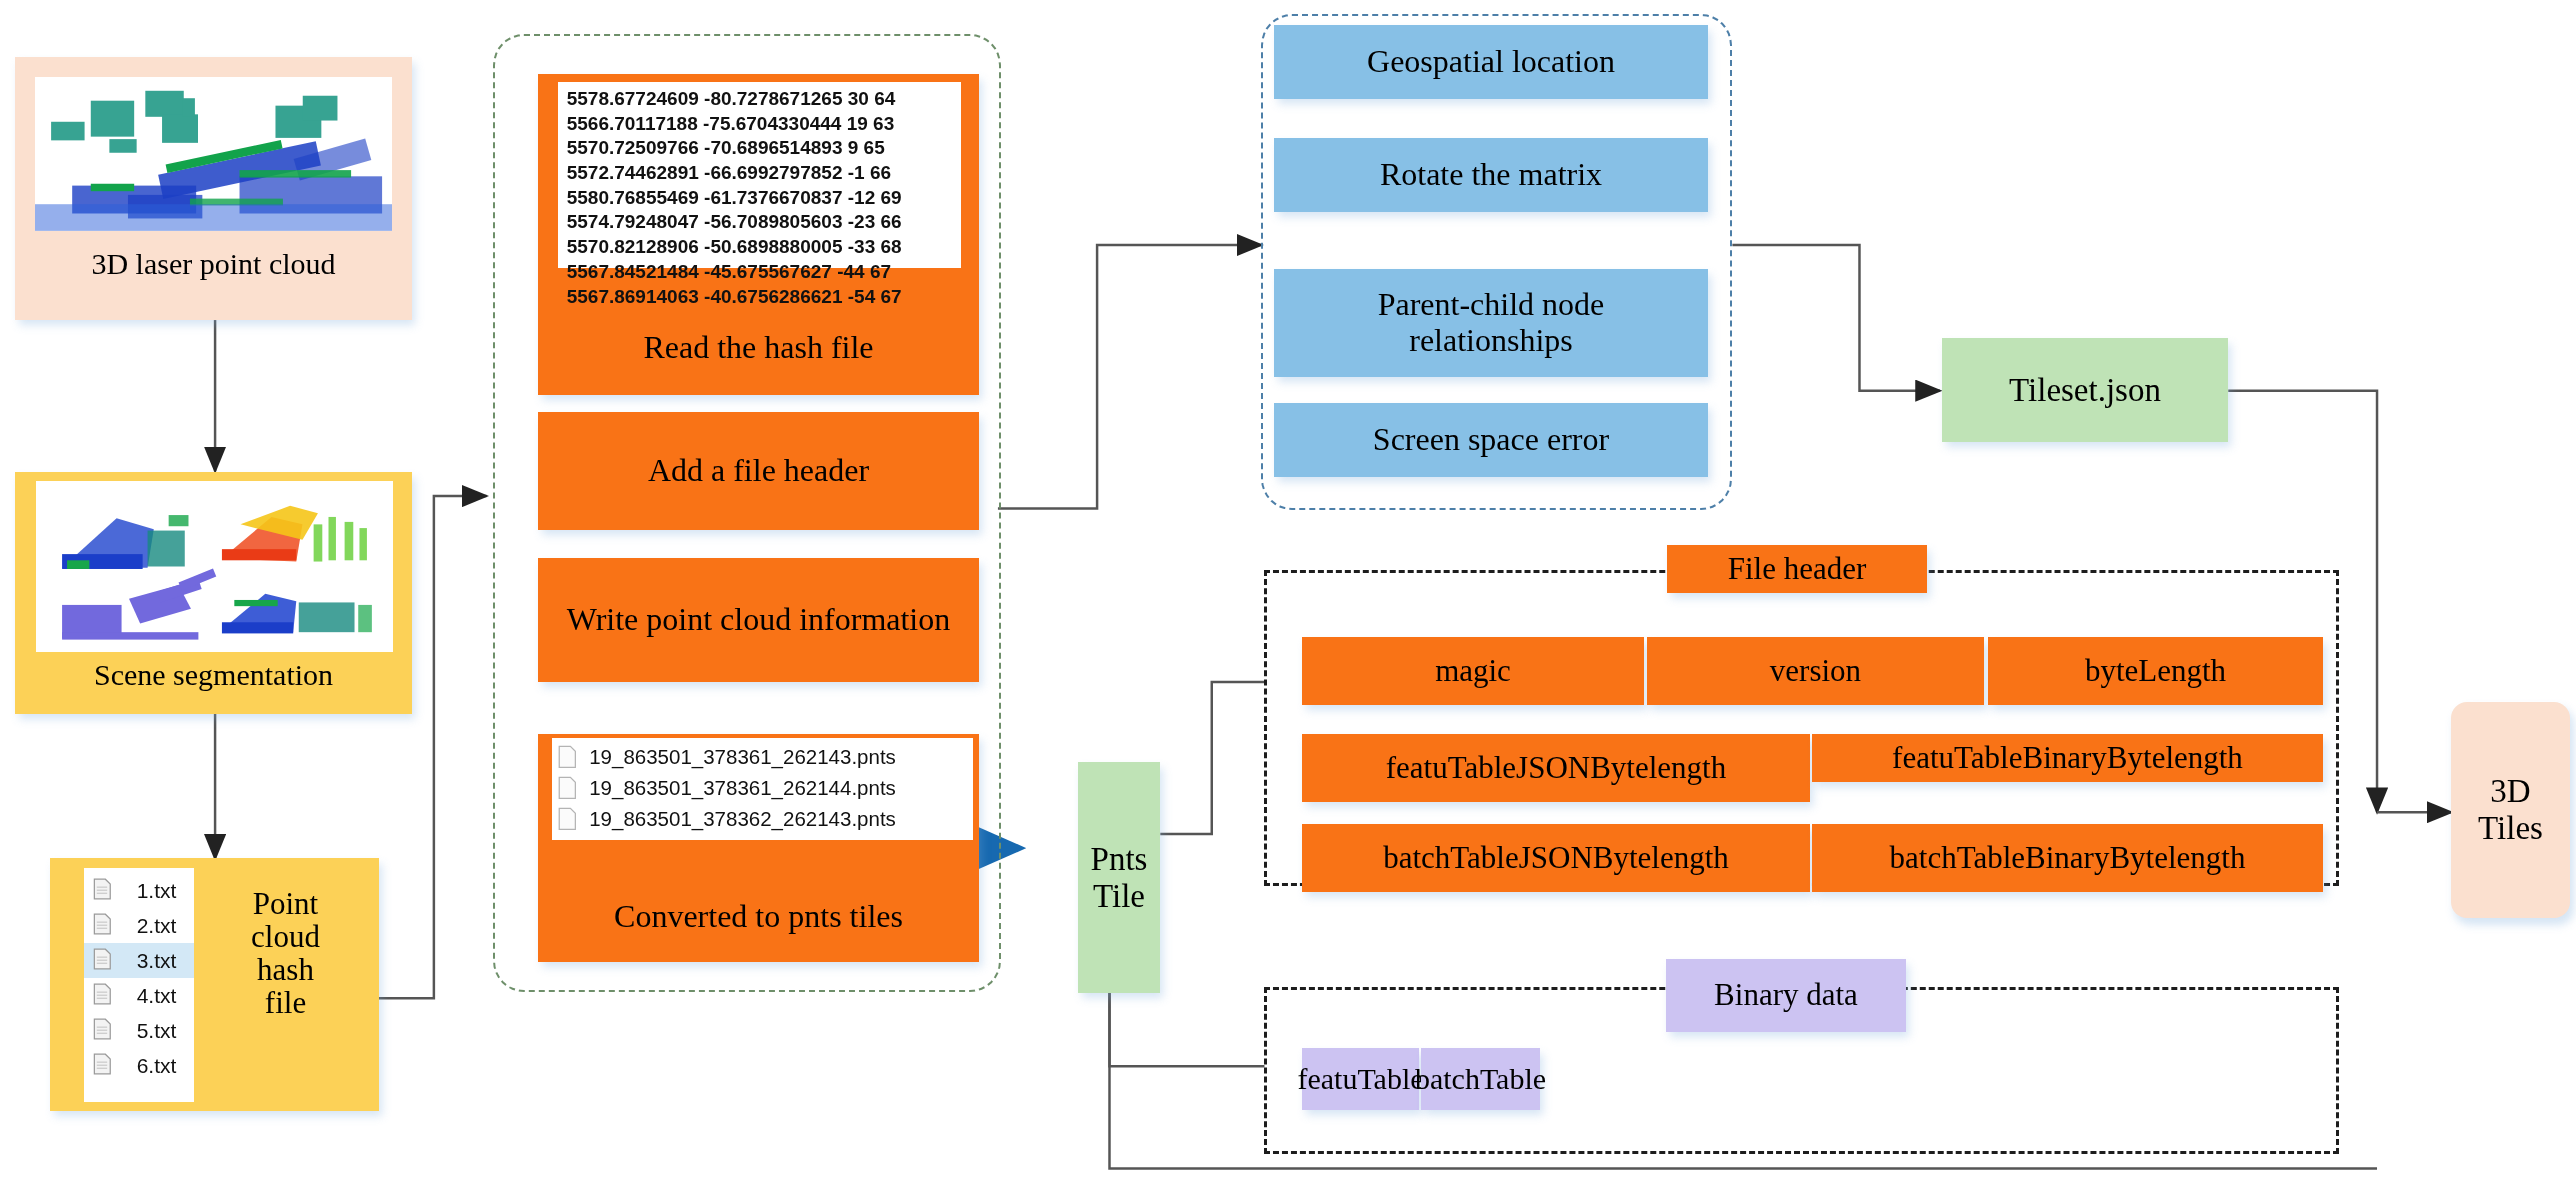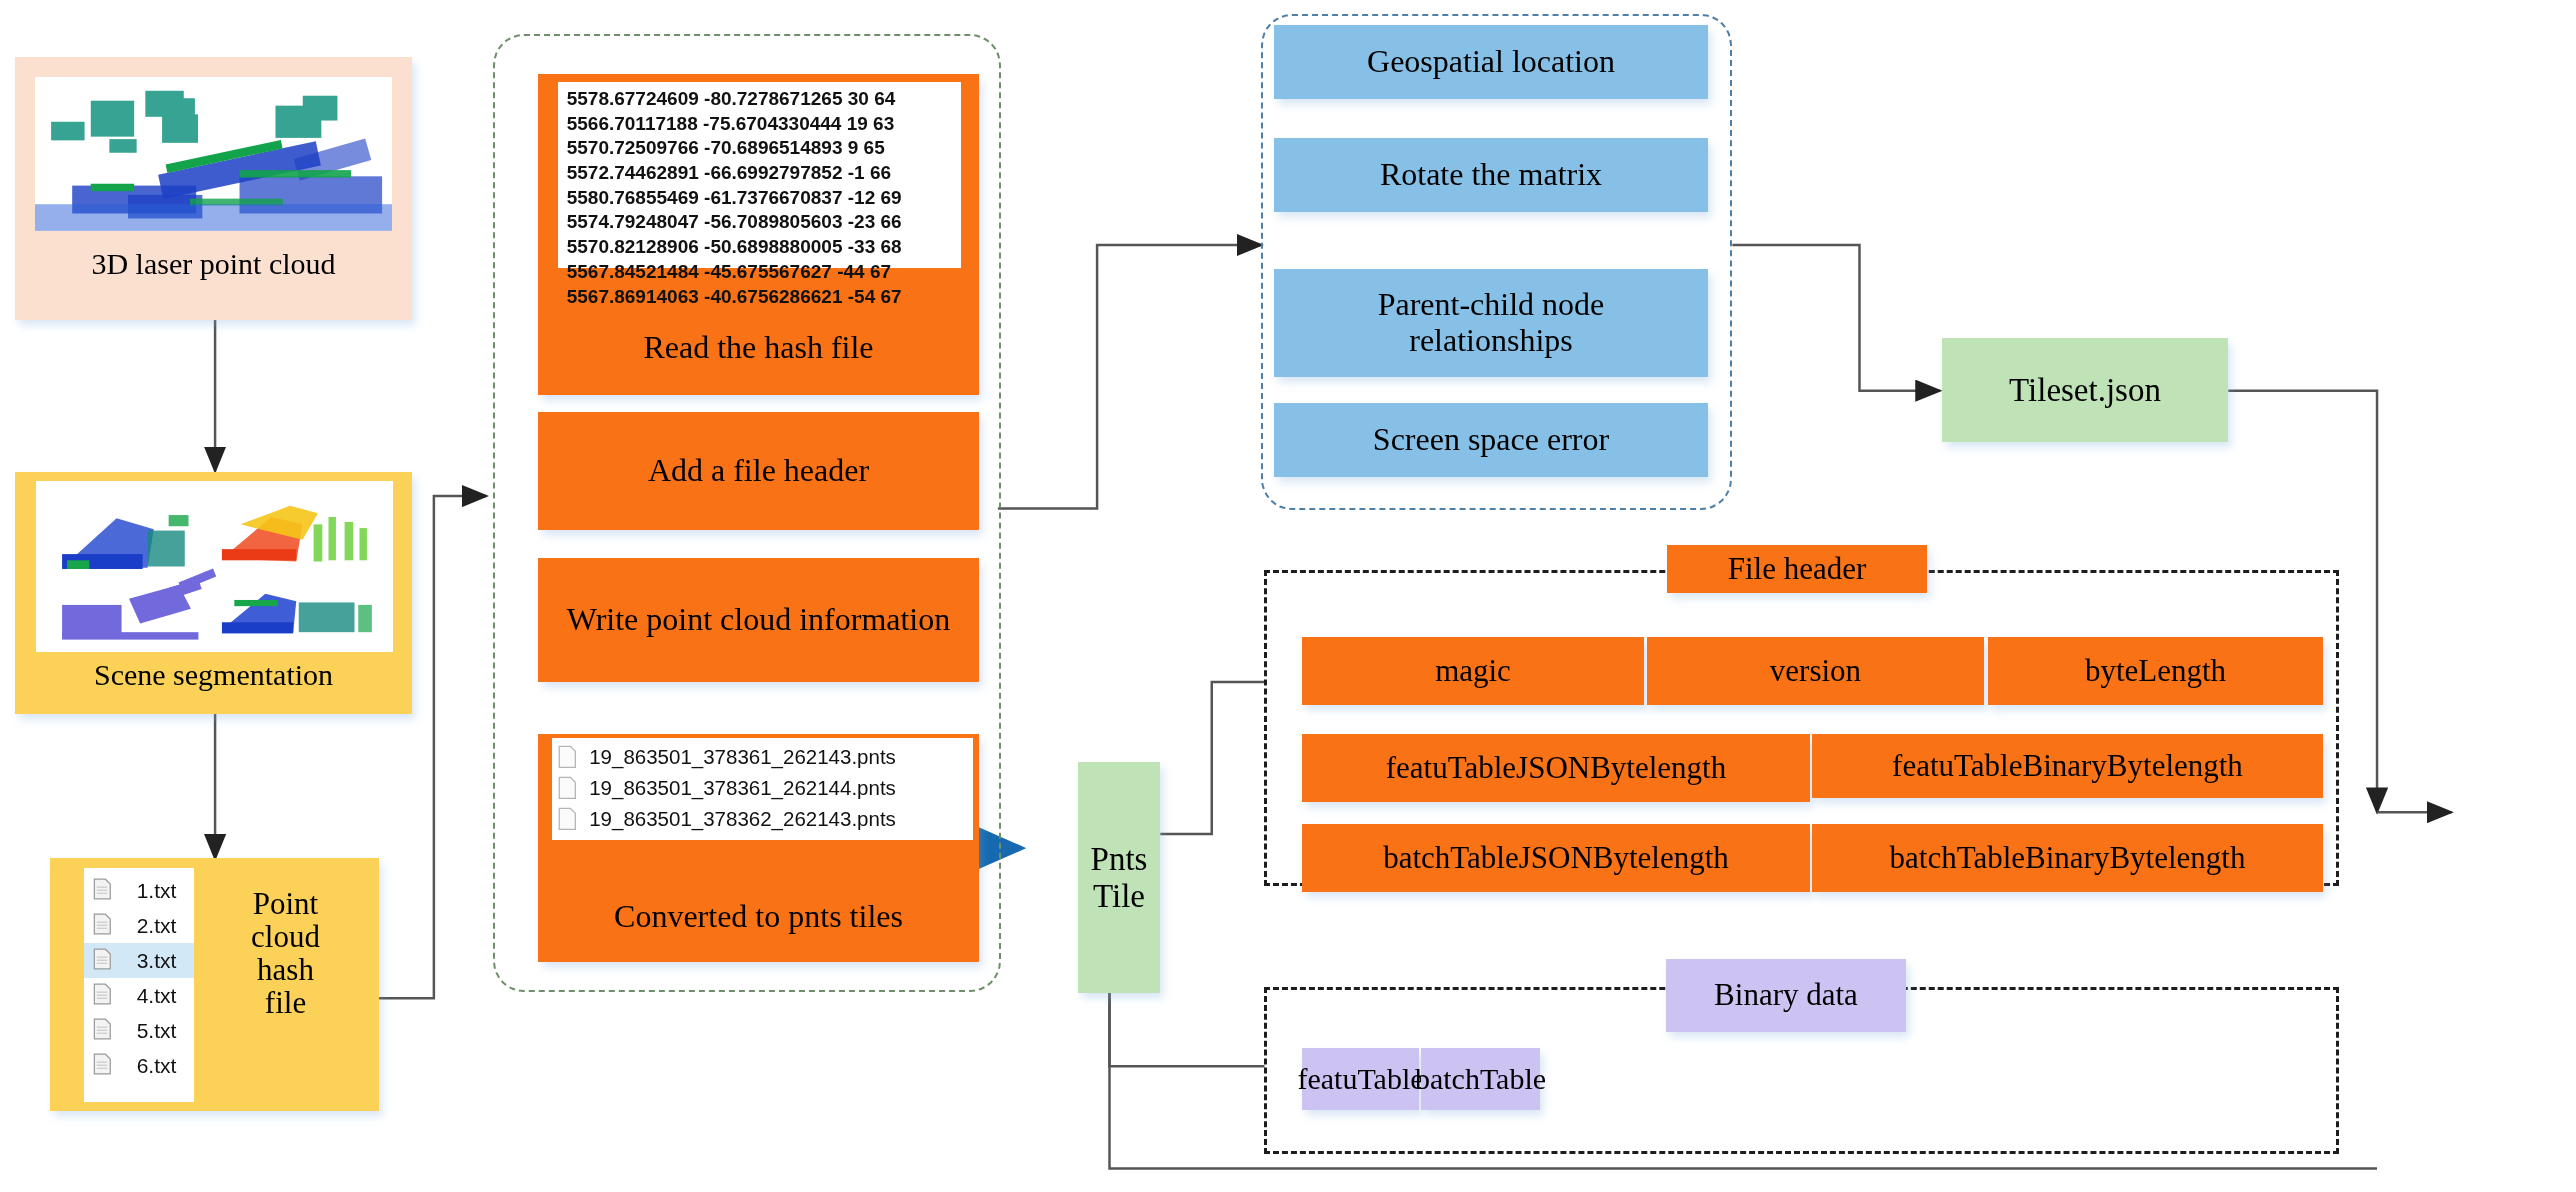--- a/index.html
+++ b/index.html
@@ -319,27 +319,32 @@
 
   <div class="dash-group dash-black" style="left:1264px;top:570px;width:1075px;height:316px;"></div>
 
   <div class="box orange" style="left:1667px;top:545px;width:260px;height:48px;font-size:31px;">File header</div>
 
   <div class="box orange" style="left:1302px;top:637px;width:342px;height:68px;font-size:31px;">magic</div>
   <div class="box orange" style="left:1647px;top:637px;width:337px;height:68px;font-size:31px;">version</div>
   <div class="box orange" style="left:1988px;top:637px;width:335px;height:68px;font-size:31px;">byteLength</div>
 
   <div class="box orange" style="left:1302px;top:734px;width:508px;height:68px;font-size:31px;">featuTableJSONBytelength</div>
-  <div class="box orange" style="left:1812px;top:734px;width:511px;height:64px;font-size:31px;font-family:Liberation Serif, serif;">featuTableBinaryBytelength</div>
+  <div class="box orange" style="left:1812px;top:734px;width:511px;height:48px;font-size:31px;font-family:Liberation Serif, serif;">featuTableBinaryBytelength</div>
 
   <div class="box orange" style="left:1302px;top:824px;width:508px;height:68px;font-size:31px;">batchTableJSONBytelength</div>
   <div class="box orange" style="left:1812px;top:824px;width:511px;height:68px;font-size:31px;">batchTableBinaryBytelength</div>
 
   <div class="dash-group dash-black" style="left:1264px;top:987px;width:1075px;height:167px;"></div>
 
   <div class="box violet" style="left:1666px;top:959px;width:240px;height:73px;font-size:31px;">Binary data</div>
 
   <div class="box violet" style="left:1302px;top:1048px;width:117px;height:62px;font-size:30px;">featuTable</div>
   <div class="box violet" style="left:1421px;top:1048px;width:119px;height:62px;font-size:30px;">batchTable</div>
 
+  <div class="box peach rounded" style="left:2451px;top:702px;width:119px;height:216px;font-size:33px;
+              flex-direction:column;">
+      <span>3D</span>
+      <span>Tiles</span>
+    </div>
 
 </div>
 
 
 </body></html>

